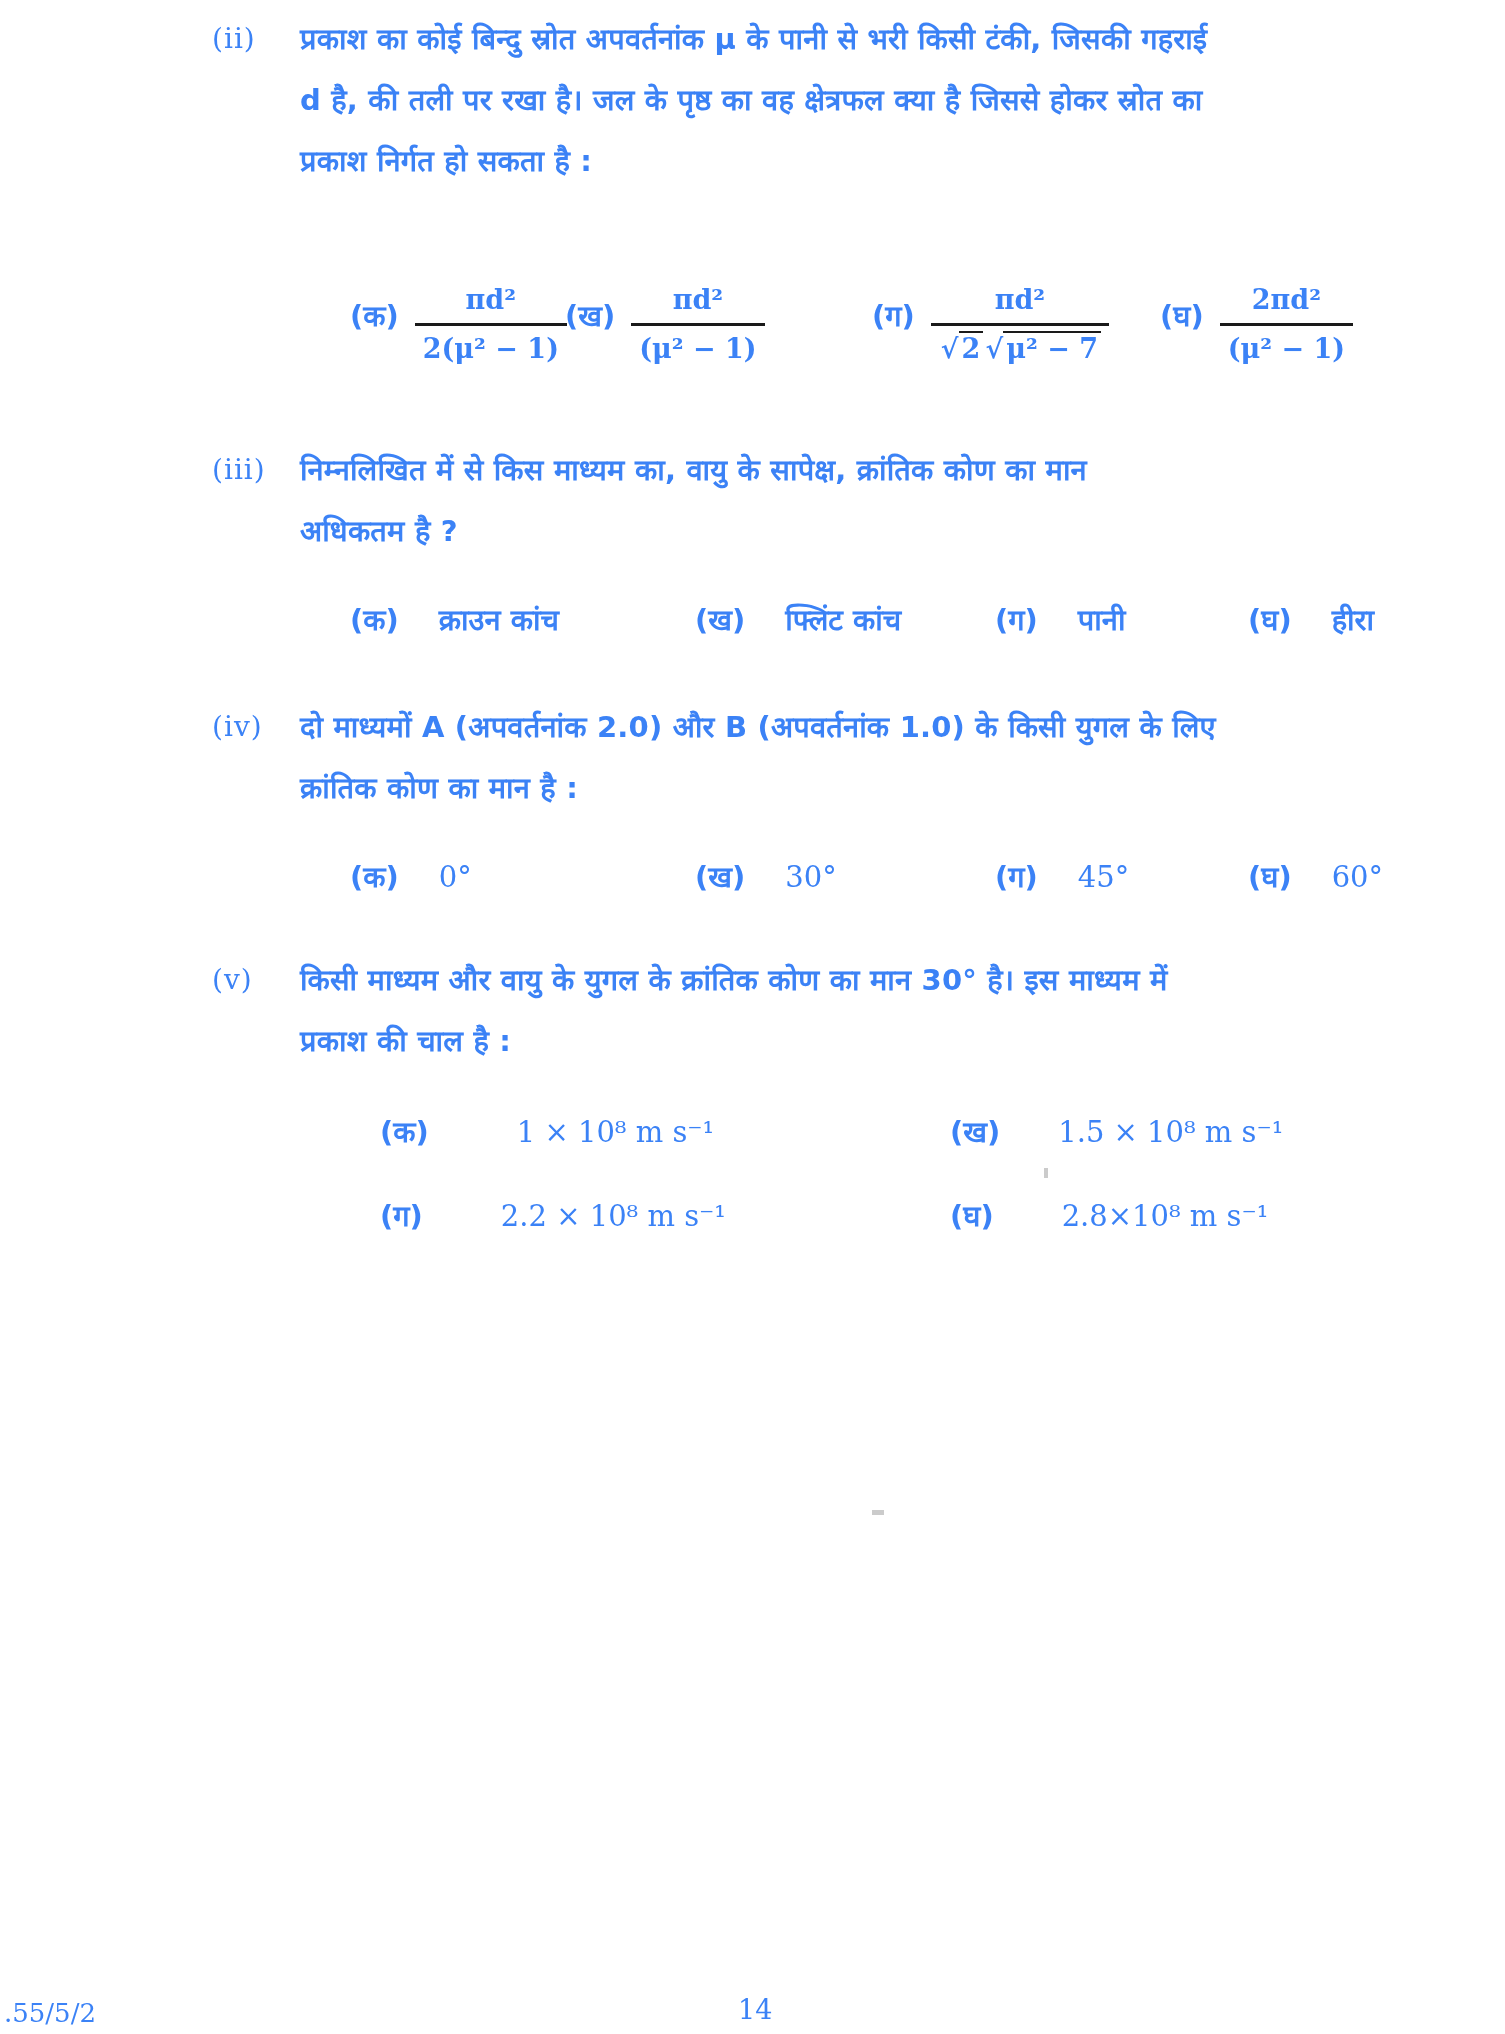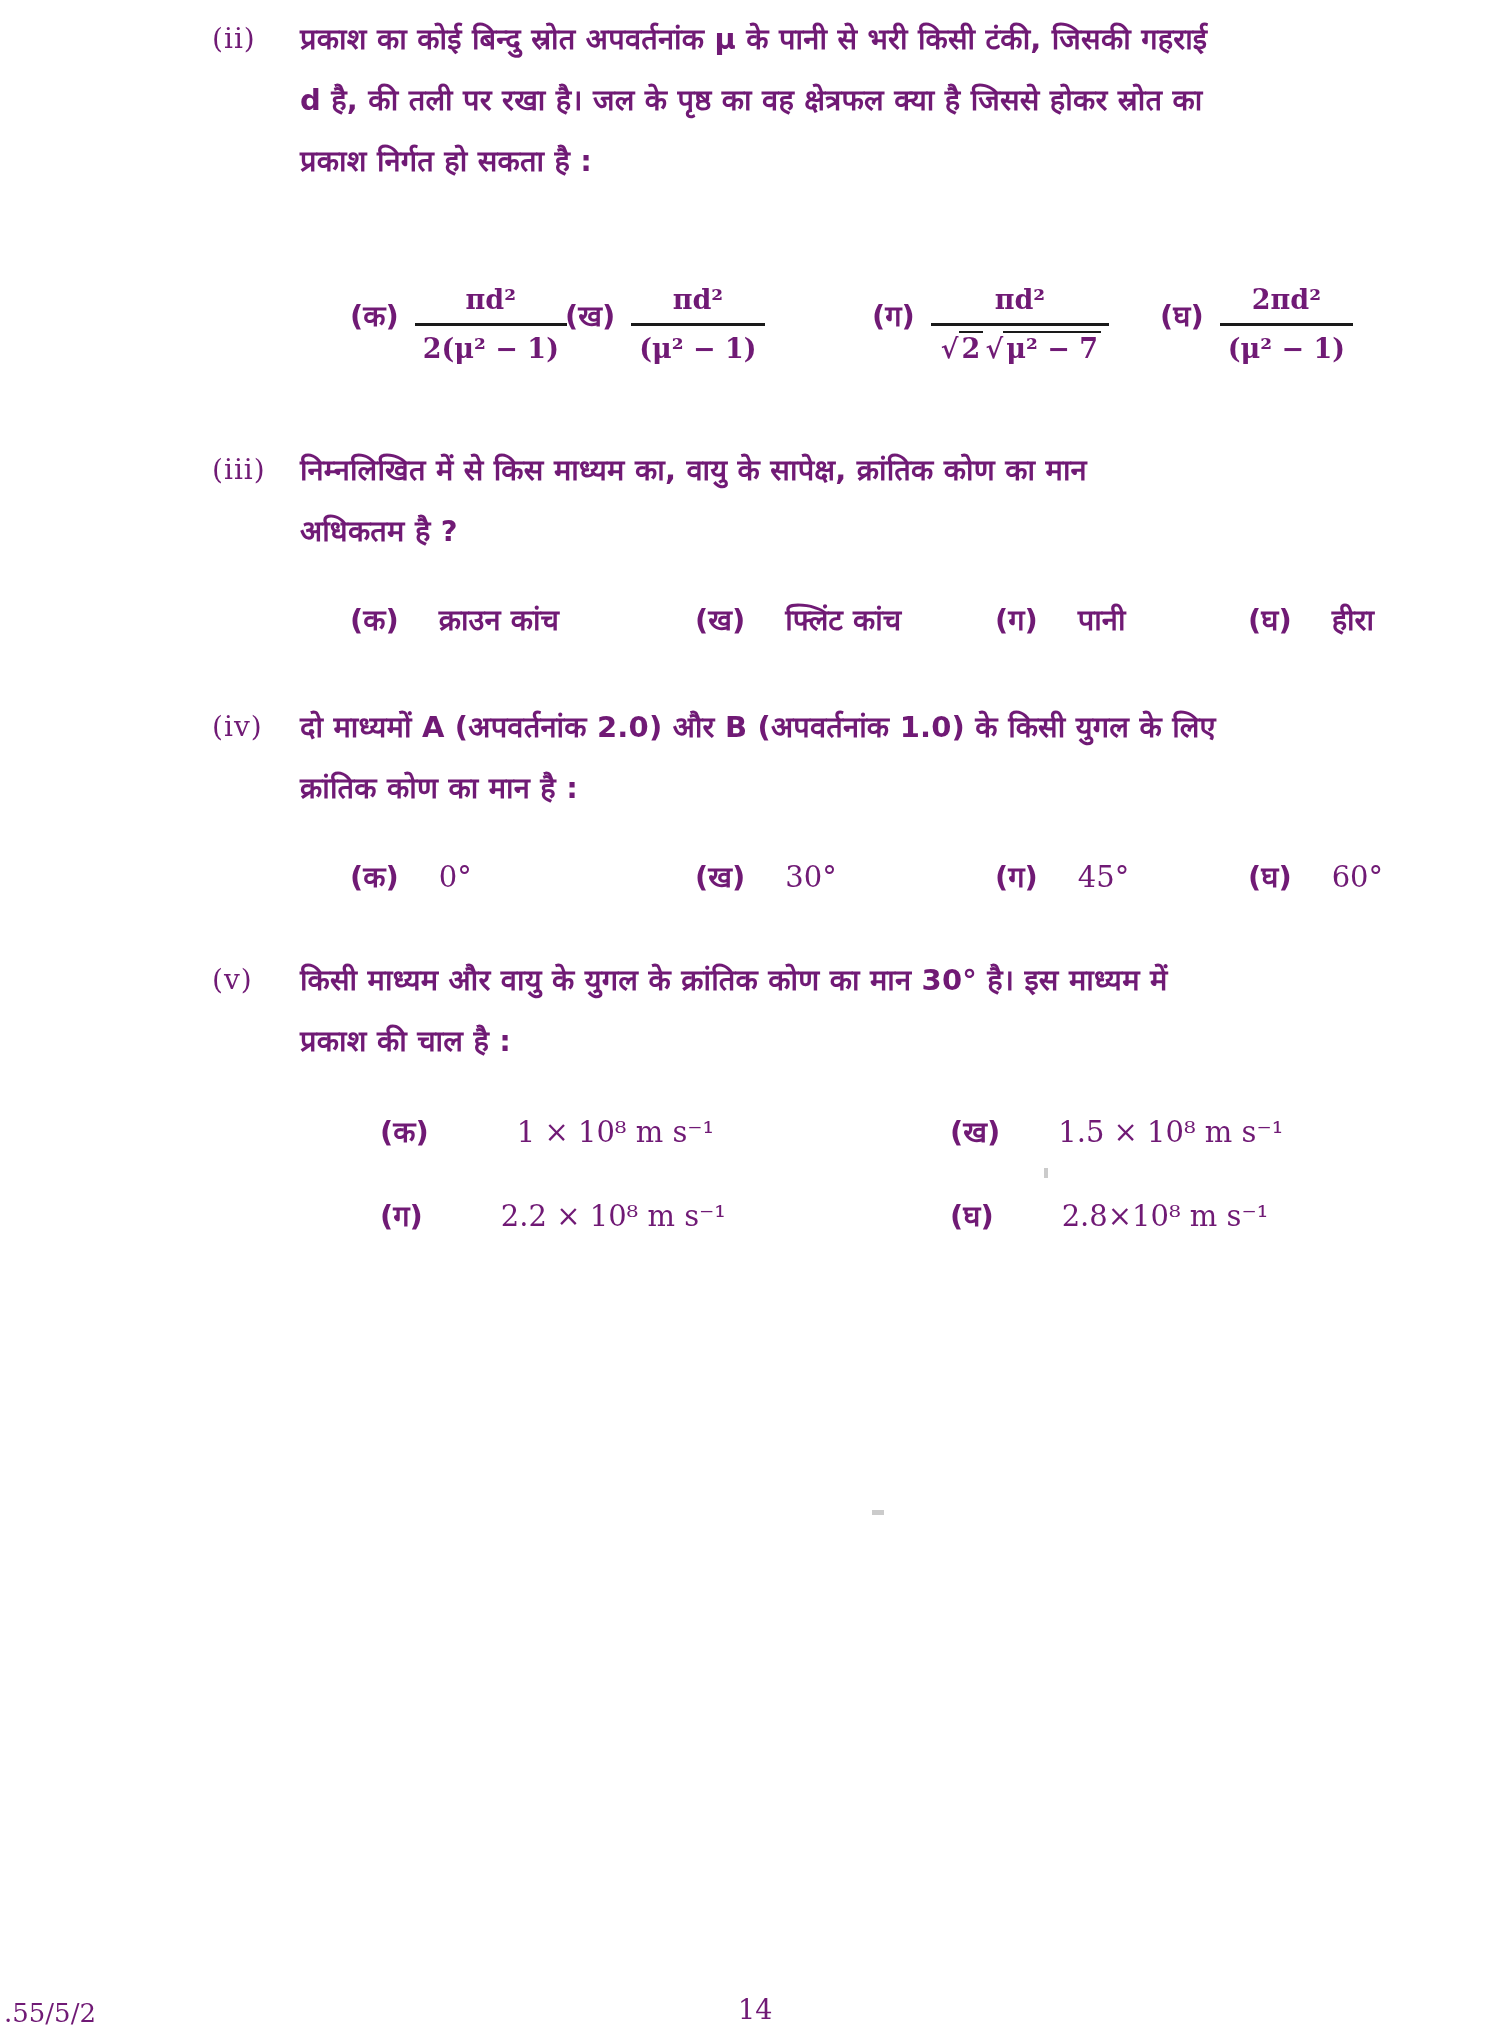--- a/index.html
+++ b/index.html
@@ -1,21 +1,21 @@
 <!DOCTYPE html>
 <html><head>
 <meta charset="utf-8">
 <style>
   html,body { margin:0; padding:0; background:#e8e8e8; }
   .page {
     position:relative;
     width:1505px; height:2034px;
     margin:0 auto;
     background:#ffffff;
-    color:#701a75;
+    color:#3b82f6;
     font-family:"DejaVu Sans", sans-serif;
     overflow:hidden;
   }
   
   .qnum {
     position:absolute; left:212px;
     font-family:"DejaVu Serif", serif;
     font-size:28px; font-weight:normal;
     letter-spacing:1px;
     white-space:nowrap;

